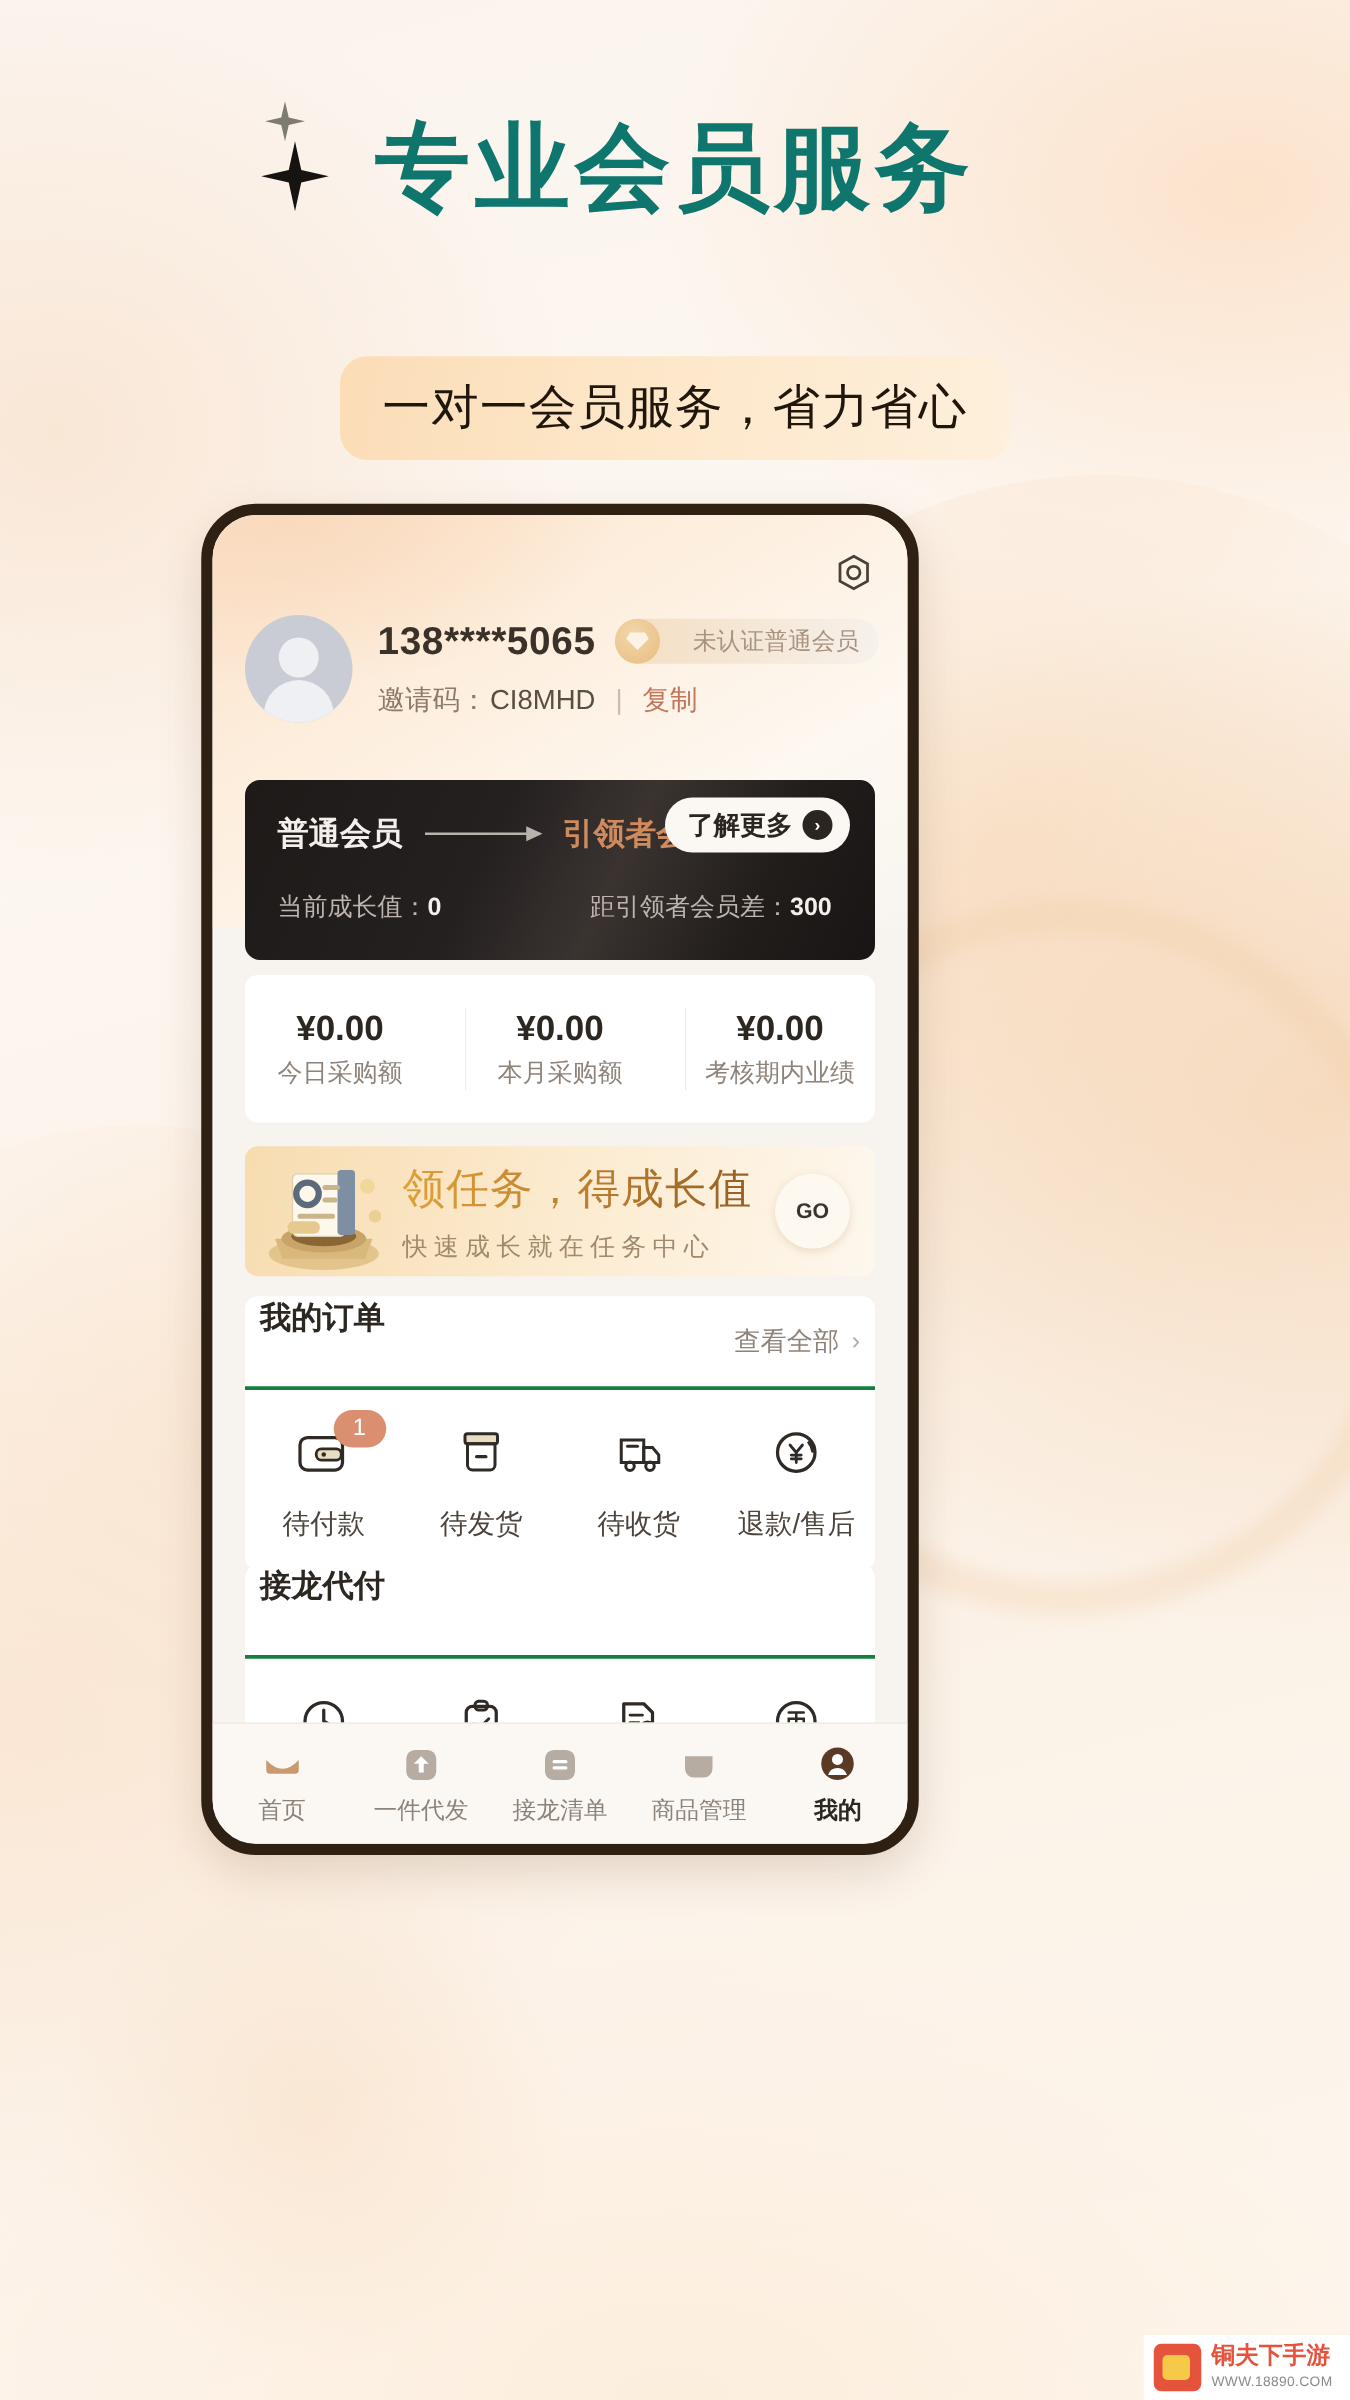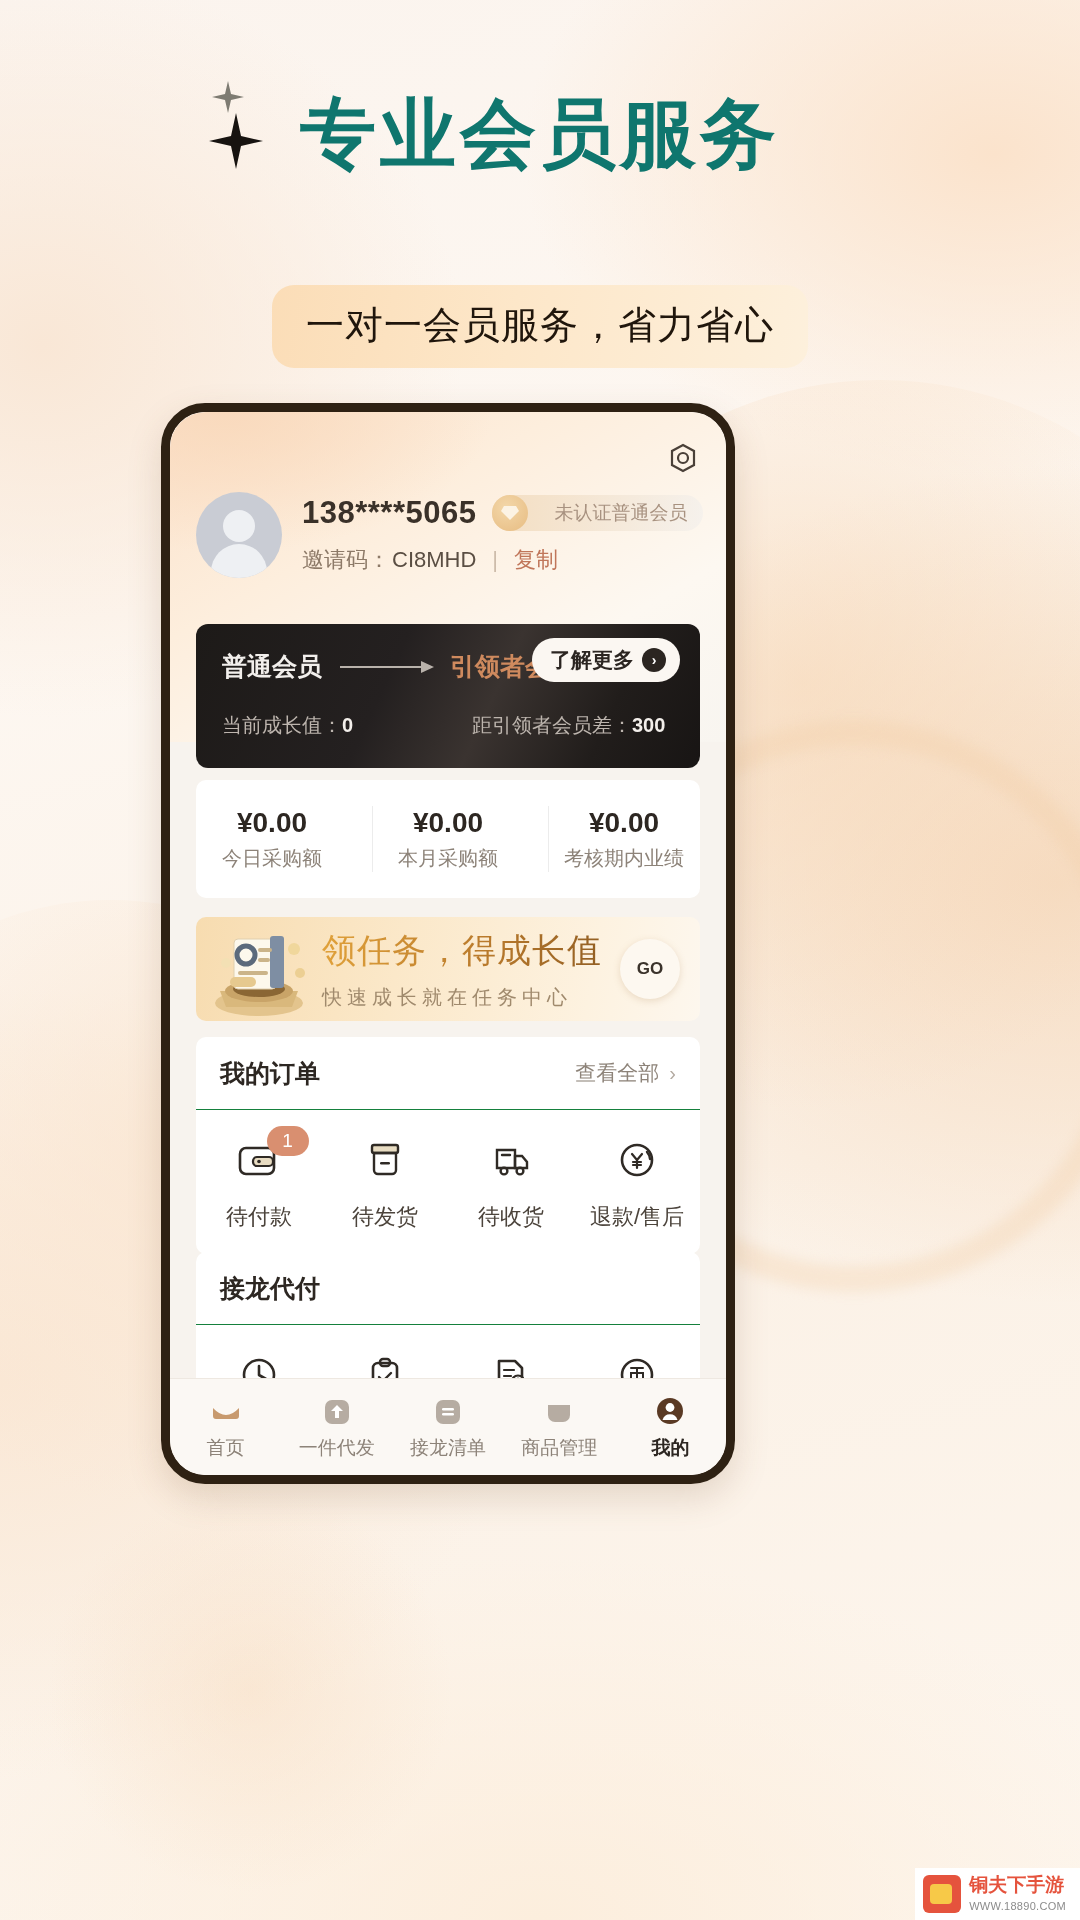--- a/index.html
+++ b/index.html
@@ -116,22 +116,22 @@
   .task-t1{font-size:34px;font-weight:normal;letter-spacing:1px;
     background:linear-gradient(90deg,#e0a13a 0%,#b97a2c 55%,#8d5b22 100%);
     -webkit-background-clip:text;background-clip:text;color:transparent;}
   .task-t2{font-size:20px;color:#a08a6d;letter-spacing:5px;margin-top:10px;}
   .go{width:60px;height:60px;border-radius:50%;margin-right:20px;flex:0 0 auto;
     background:#fdf8f0;box-shadow:0 2px 7px rgba(180,140,90,.25);
     display:flex;align-items:center;justify-content:center;font-size:17px;font-weight:bold;color:#3b332b;}
 
   
   .sec{position:absolute;left:26px;right:26px;background:#fff;border-radius:10px;}
-  .sec-head{height:72px;display:flex;align-items:center;justify-content:space-between;
-    padding:0 24px;border-bottom:1px solid #15803d;}
+  .sec-head{height:72px;display:flex;justify-content:space-between;
+    padding:0 12px;border-bottom:3px solid #15803d;}
   .sec-title{font-size:25px;color:#2d2722;font-weight:bold;}
   .sec-more{font-size:21px;color:#8d8379;display:flex;align-items:center;}
   .sec-more .c{margin-left:10px;font-size:20px;color:#b3aaa1;}
   .grid{display:flex;padding:26px 0 22px;}
   .cell{flex:1 1 0;display:flex;flex-direction:column;align-items:center;position:relative;}
   .cell .ico{width:48px;height:48px;position:relative;}
   .cell .lbl{margin-top:18px;font-size:22px;color:#4c443c;}
   .badge{position:absolute;left:56%;top:-10px;min-width:30px;height:30px;border-radius:15px;
     background:#d98f70;color:#fff;font-size:19px;display:flex;align-items:center;justify-content:center;padding:0 6px;}
 

